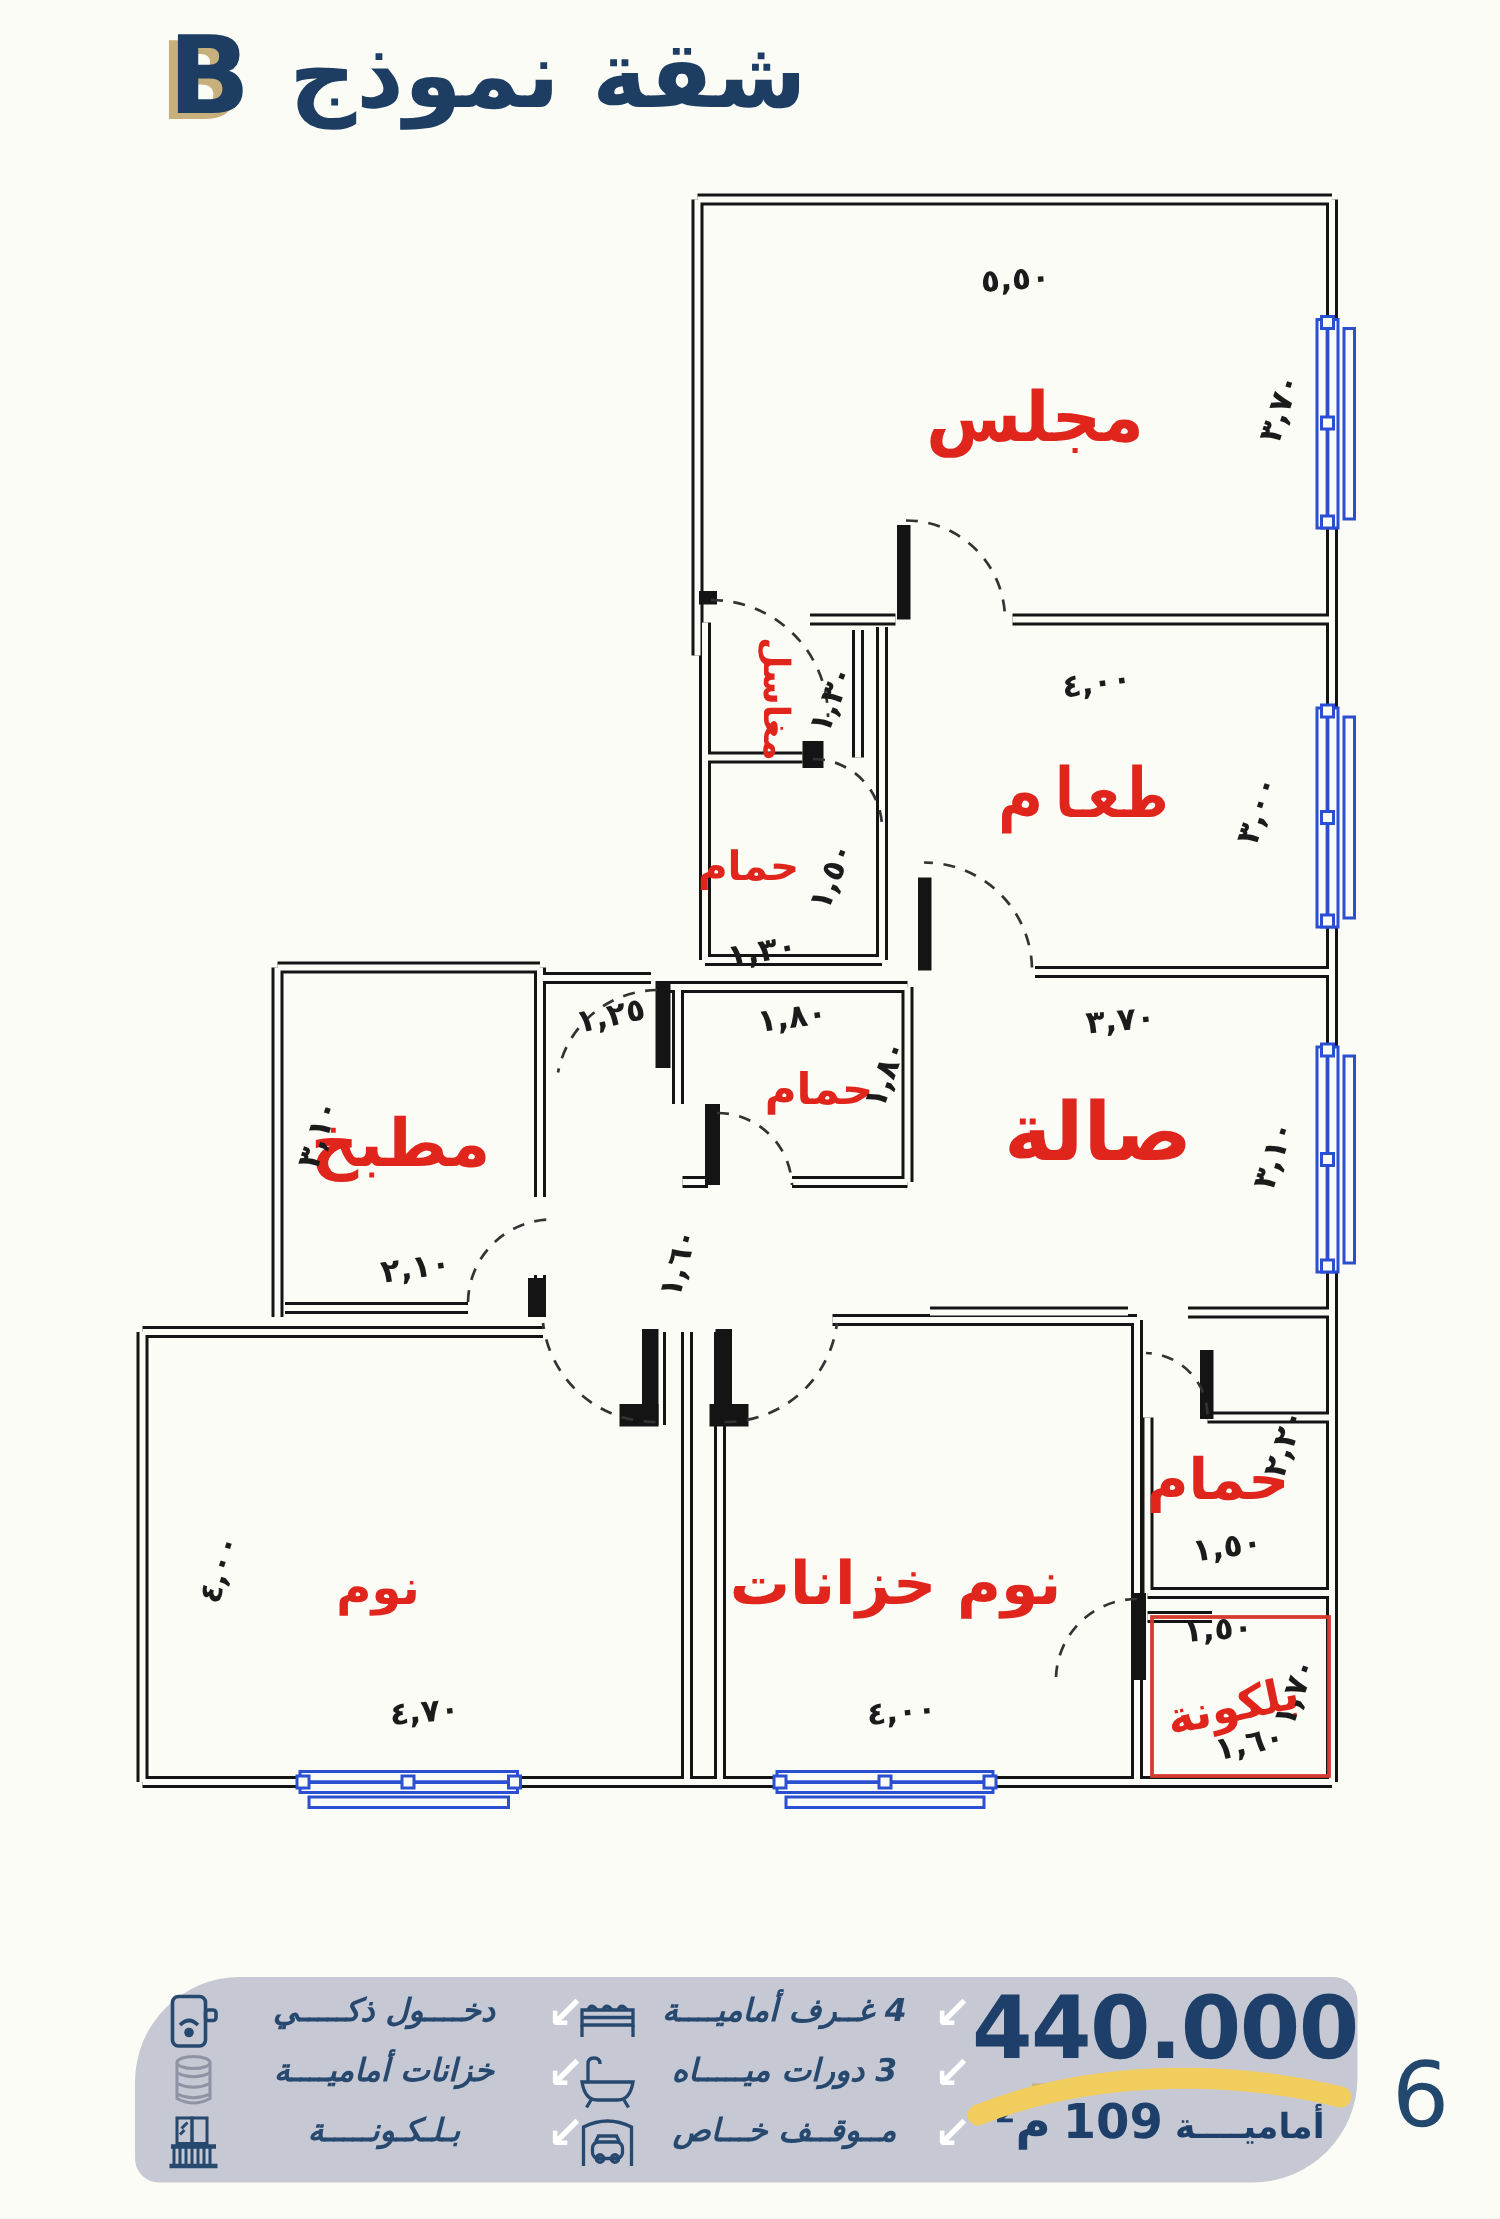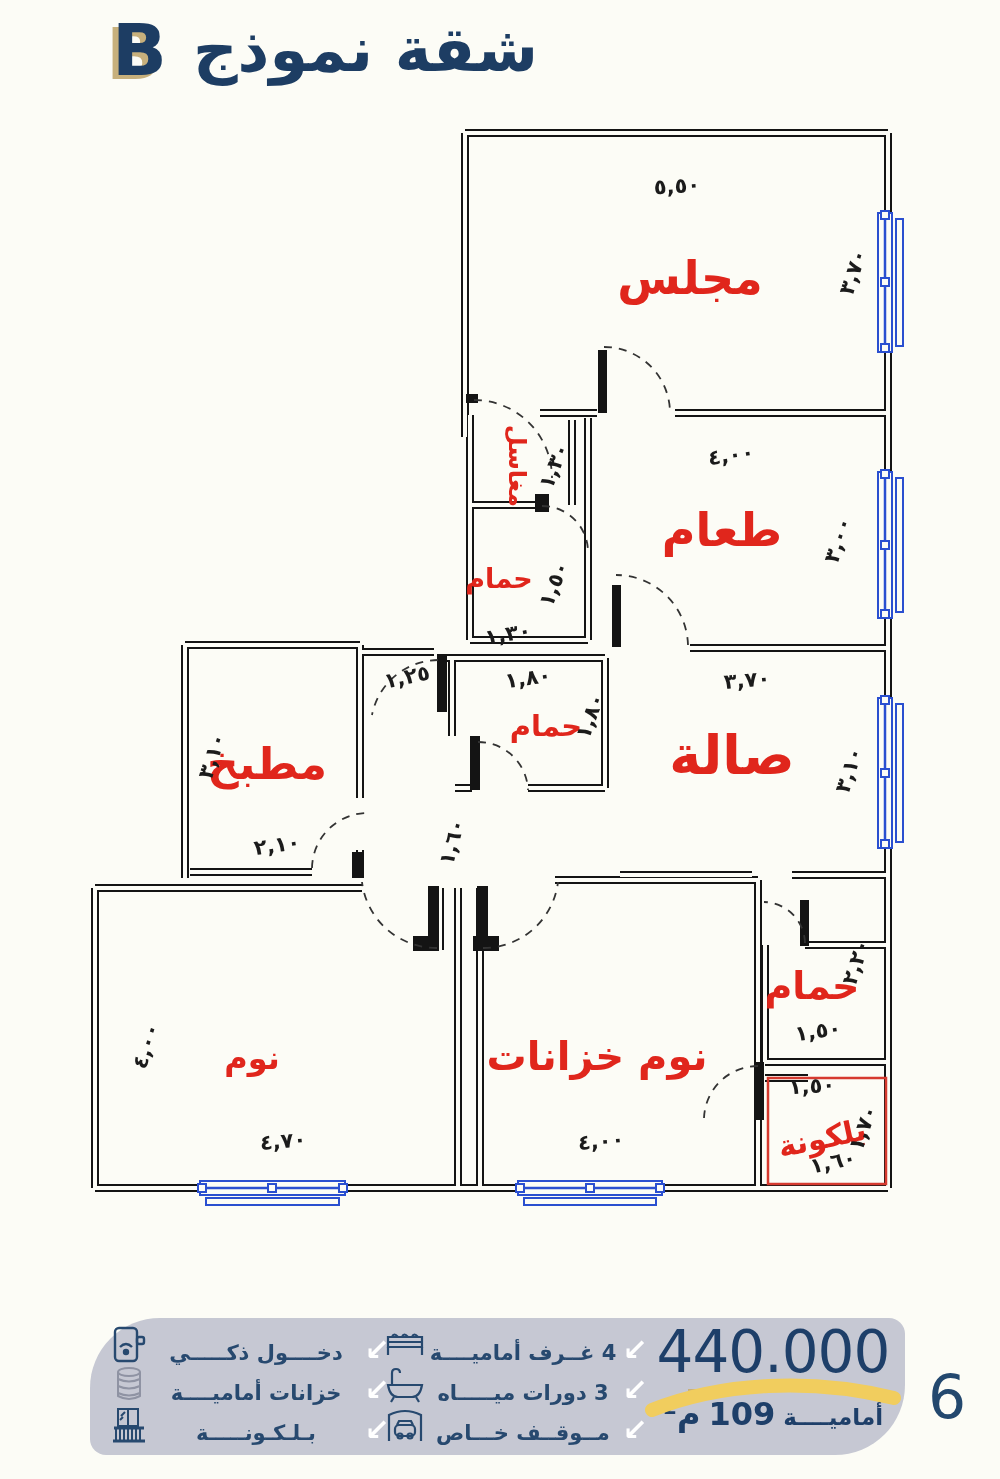--- a/index.html
+++ b/index.html
@@ -17,27 +17,27 @@
   .plan svg{position:absolute;left:0;top:0;}
   .room-label{position:absolute;color:#e0261c;font-weight:bold;white-space:nowrap;direction:rtl;z-index:3;}
   .dim-label{position:absolute;color:#1b1b1b;font-weight:600;font-size:21px;white-space:nowrap;z-index:3;}
 
   
   .footer-panel{position:absolute;left:90px;top:1318px;width:815px;height:137px;
     background:#c6c8d3;border-radius:70px 16px 70px 16px;}
   .feat-col{position:absolute;top:10px;display:flex;flex-direction:column;justify-content:space-between;height:117px;}
   .feat-col.col-left{left:16px;width:288px;}
   .feat-col.col-mid{left:292px;width:270px;}
-  .feat{display:flex;align-items:flex-end;height:37px;}
+  .feat{display:flex;align-items:flex-start;height:37px;font-style:italic;}
   .feat .ficon{width:46px;display:flex;justify-content:center;align-items:center;flex:none;}
   .feat .flabel{flex:1;text-align:center;color:#27496f;font-weight:bold;font-size:21px;direction:rtl;white-space:nowrap;}
   .feat .farrow{flex:none;width:34px;text-align:center;color:#ffffff;font-weight:bold;font-size:30px;line-height:1;}
 
   .price-block{position:absolute;left:558px;top:4px;width:250px;text-align:center;}
-  .price-value{position:relative;z-index:2;font-size:58px;font-weight:normal;color:#1e3f69;letter-spacing:-1px;line-height:1.05;}
+  .price-value{position:relative;z-index:2;font-size:58px;font-weight:bold;color:#1e3f69;letter-spacing:-1px;line-height:1.05;}
   .swoosh{position:absolute;left:-6px;top:42px;z-index:1;}
   .price-divider{width:170px;margin:6px auto 4px auto;border-top:2px solid #c8b07a;}
   .area-line{direction:rtl;color:#1e3f69;font-weight:bold;font-size:23px;}
   .area-line .area-value{font-size:32px;margin-top:44px;}
   .page-number{position:absolute;left:928px;top:1362px;font-size:60px;color:#23486e;}
 </style>
 </head>
 <body>
 
 <div class="page">
@@ -153,21 +153,21 @@
           <rect x="586" y="1184" width="8" height="8" stroke-width="2"></rect>
           <rect x="656" y="1184" width="8" height="8" stroke-width="2"></rect>
         </g>
       </g>
 
       <rect x="768" y="1078" width="118" height="106" fill="none" stroke="#d63a2f" stroke-width="2.5"></rect>
     </svg>
 
     <div>
         <span class="room-label" style="left: 690px; top: 278px; font-size: 46px; transform: translate(-50%, -50%) rotate(0deg);">مجلس</span>
-        <span class="room-label" style="left: 722px; top: 530px; font-size: 46px; transform: translate(-50%, -50%) rotate(0deg);">طعام</span>
+        <span class="room-label" style="left: 722px; top: 530px; font-size: 46px; transform: translate(-50%, -50%) rotate(0deg); font-family: Liberation Mono, monospace;">طعام</span>
         <span class="room-label" style="left: 732px; top: 755px; font-size: 54px; transform: translate(-50%, -50%) rotate(0deg);">صالة</span>
         <span class="room-label" style="left: 267px; top: 763px; font-size: 44px; transform: translate(-50%, -50%) rotate(0deg);">مطبخ</span>
         <span class="room-label" style="left: 252px; top: 1058px; font-size: 32px; transform: translate(-50%, -50%) rotate(0deg);">نوم</span>
         <span class="room-label" style="left: 597px; top: 1056px; font-size: 40px; transform: translate(-50%, -50%) rotate(0deg);">نوم خزانات</span>
         <span class="room-label" style="left: 517px; top: 466px; font-size: 24px; transform: translate(-50%, -50%) rotate(90deg);">مغاسل</span>
         <span class="room-label" style="left: 499px; top: 578px; font-size: 27px; transform: translate(-50%, -50%) rotate(0deg);">حمام</span>
         <span class="room-label" style="left: 546px; top: 726px; font-size: 29px; transform: translate(-50%, -50%) rotate(0deg);">حمام</span>
         <span class="room-label" style="left: 812px; top: 986px; font-size: 38px; transform: translate(-50%, -50%) rotate(0deg);">حمام</span>
         <span class="room-label" style="left: 822px; top: 1138px; font-size: 30px; transform: translate(-50%, -50%) rotate(-12deg);">بلكونة</span>
         <span class="dim-label" style="left: 677px; top: 186px; transform: translate(-50%, -50%) rotate(-4deg);">٥,٥٠</span>

